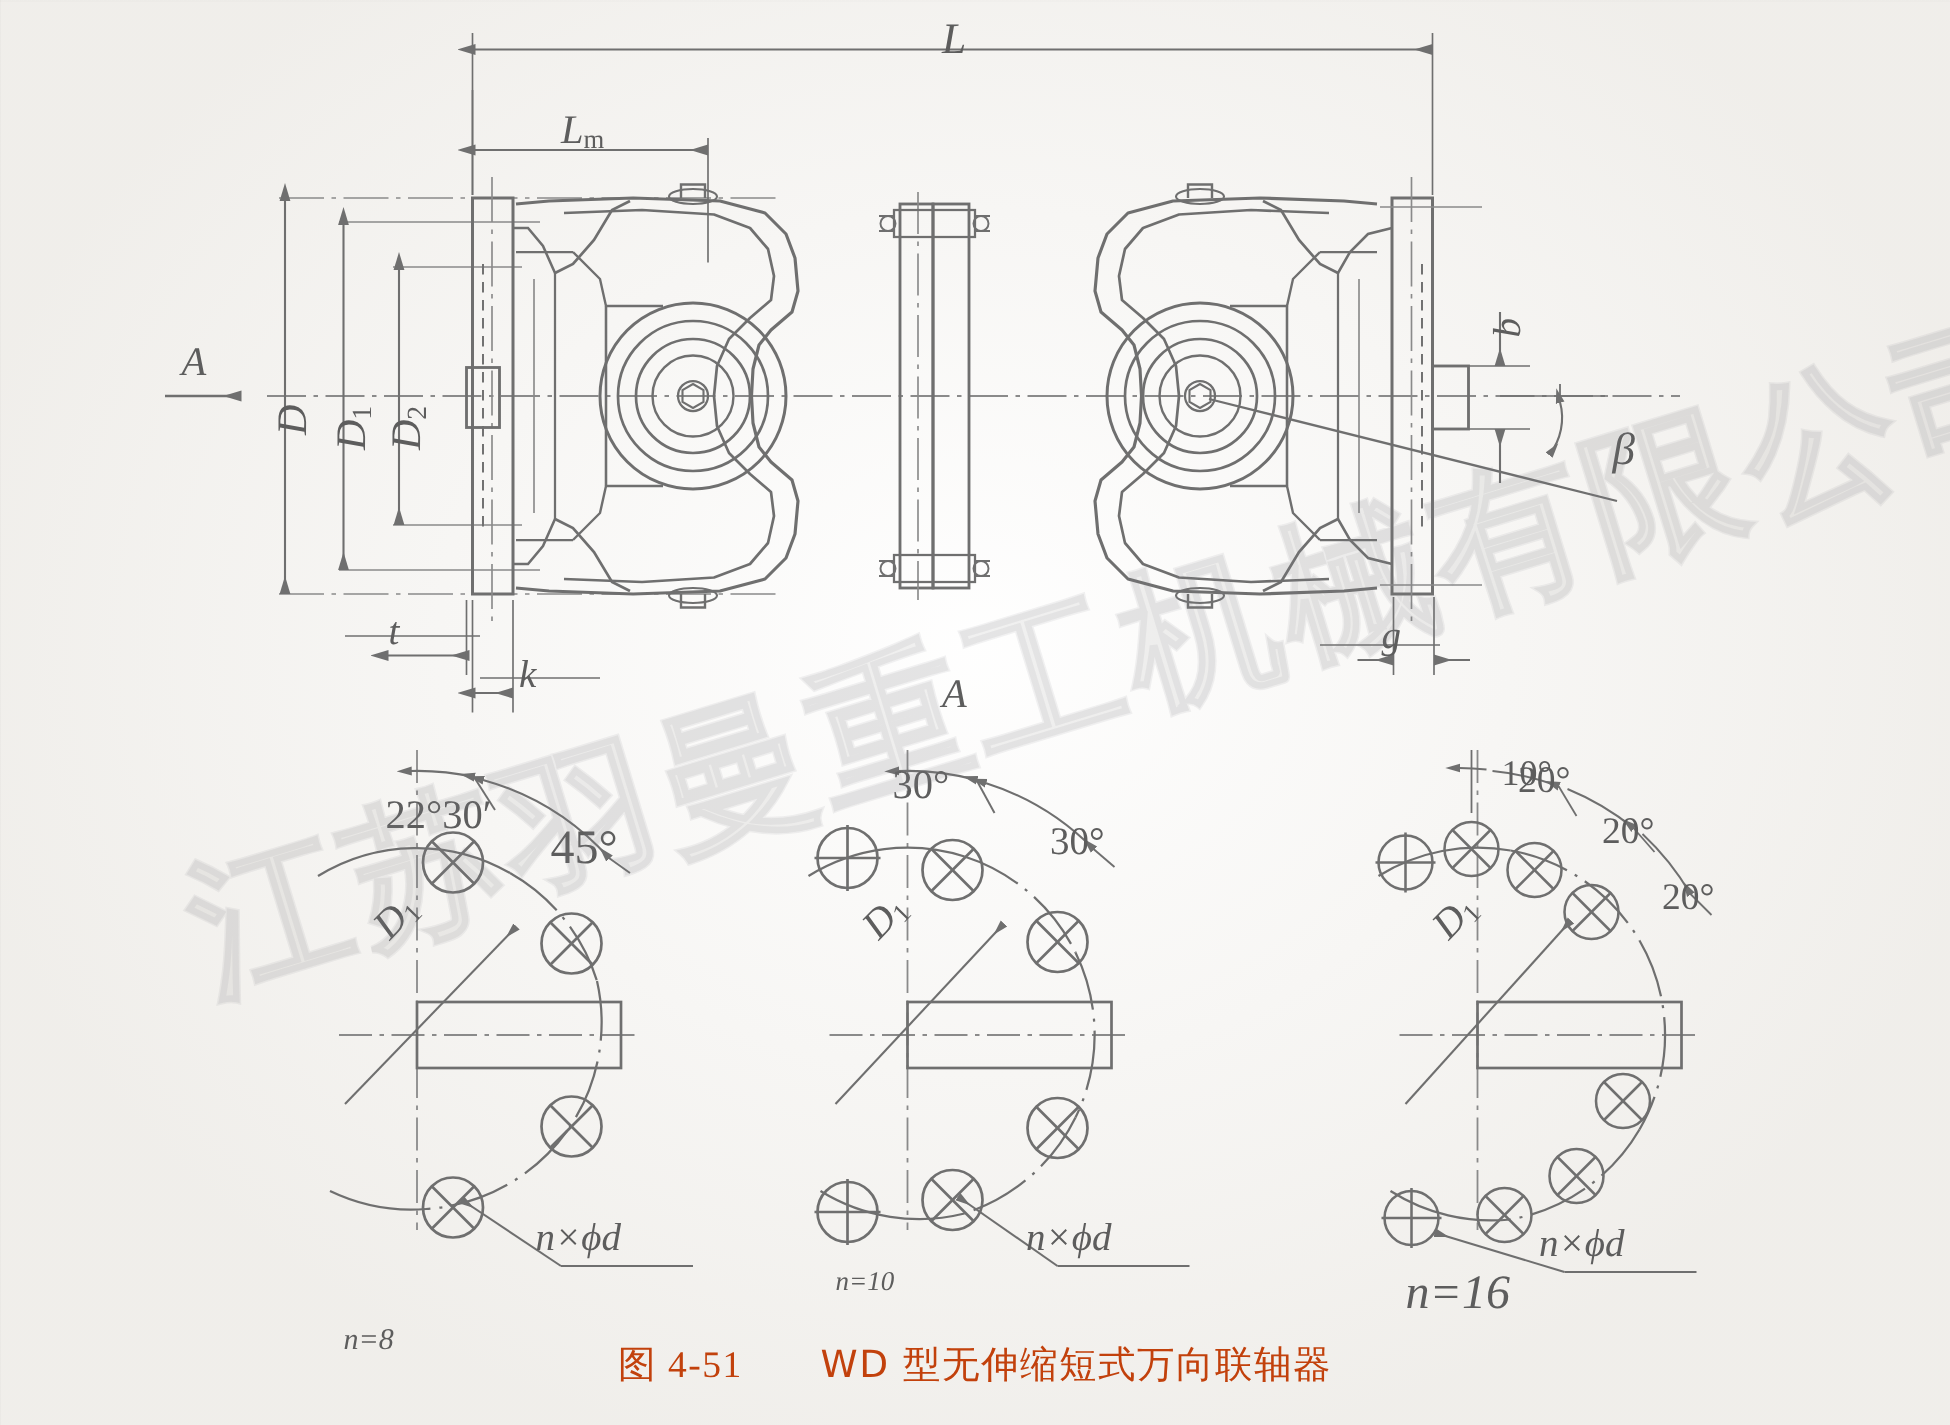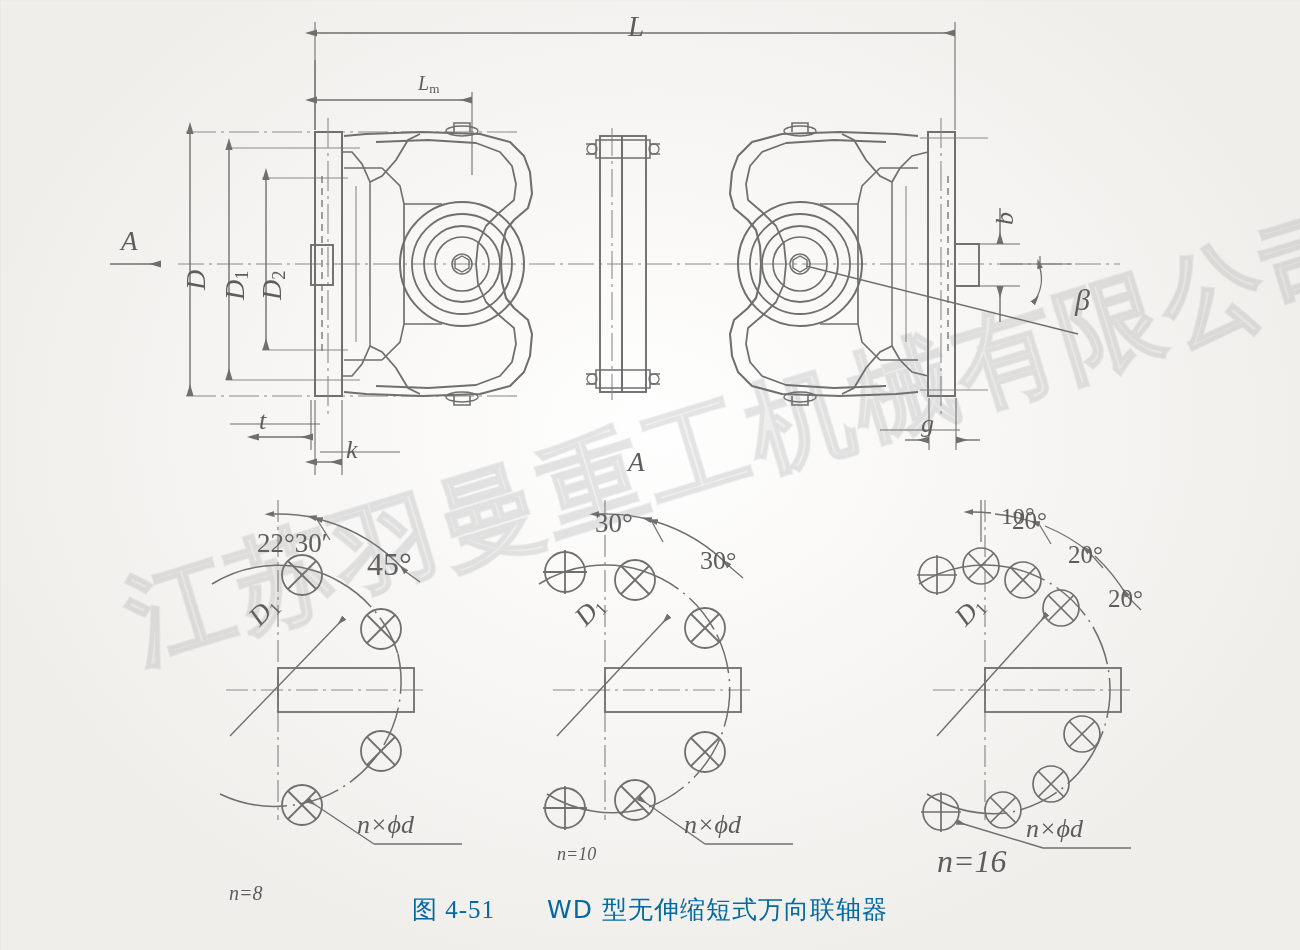--- a/index.html
+++ b/index.html
@@ -50,21 +50,21 @@
     letter-spacing:4px;
     color:rgba(120,120,125,0.105);
     transform:rotate(-17deg);
     transform-origin:left top;
     white-space:nowrap;
     -webkit-text-stroke:2px rgba(130,130,135,0.10);
   }
   #caption{
     position:absolute;left:0;right:0;top:893px;
     text-align:center;
-    color:#0369a1;
+    color:#c2410c;
     font-family:"DejaVu Sans", sans-serif;
     font-size:25px;
     letter-spacing:1px;
   }
   #caption .num{font-family:"Liberation Serif",serif;}
 </style>
 </head>
 <body>
 
 <div id="sheet">
@@ -373,21 +373,21 @@
       <line x1="-48" y1="46" x2="62" y2="-76" stroke-width="1.4" marker-end="url(#arS)"></line>
       <line x1="58" y1="158" x2="-28" y2="132" stroke-width="1.4" marker-end="url(#arS)"></line>
       <line x1="58" y1="158" x2="146" y2="158" stroke-width="1.4"></line>
     </g>
   </svg>
 
   <div class="lbl it" style="left:628px;top:12px;font-size:29px;">
     <span>L</span>
   </div>
 
-  <div class="lbl it" style="left:374px;top:73px;font-size:20px;margin-left:44px;">
+  <div class="lbl it" style="left:374px;top:73px;font-size:27px;">
     <span>L</span><span class="sub">m</span>
   </div>
 
   <div class="lbl it rot90" style="left:182px;top:290px;font-size:28px;">
     <span>D</span>
   </div>
 
   <div class="lbl it rot90" style="left:221px;top:300px;font-size:28px;">
     <span>D</span><span class="sub">1</span>
   </div>

